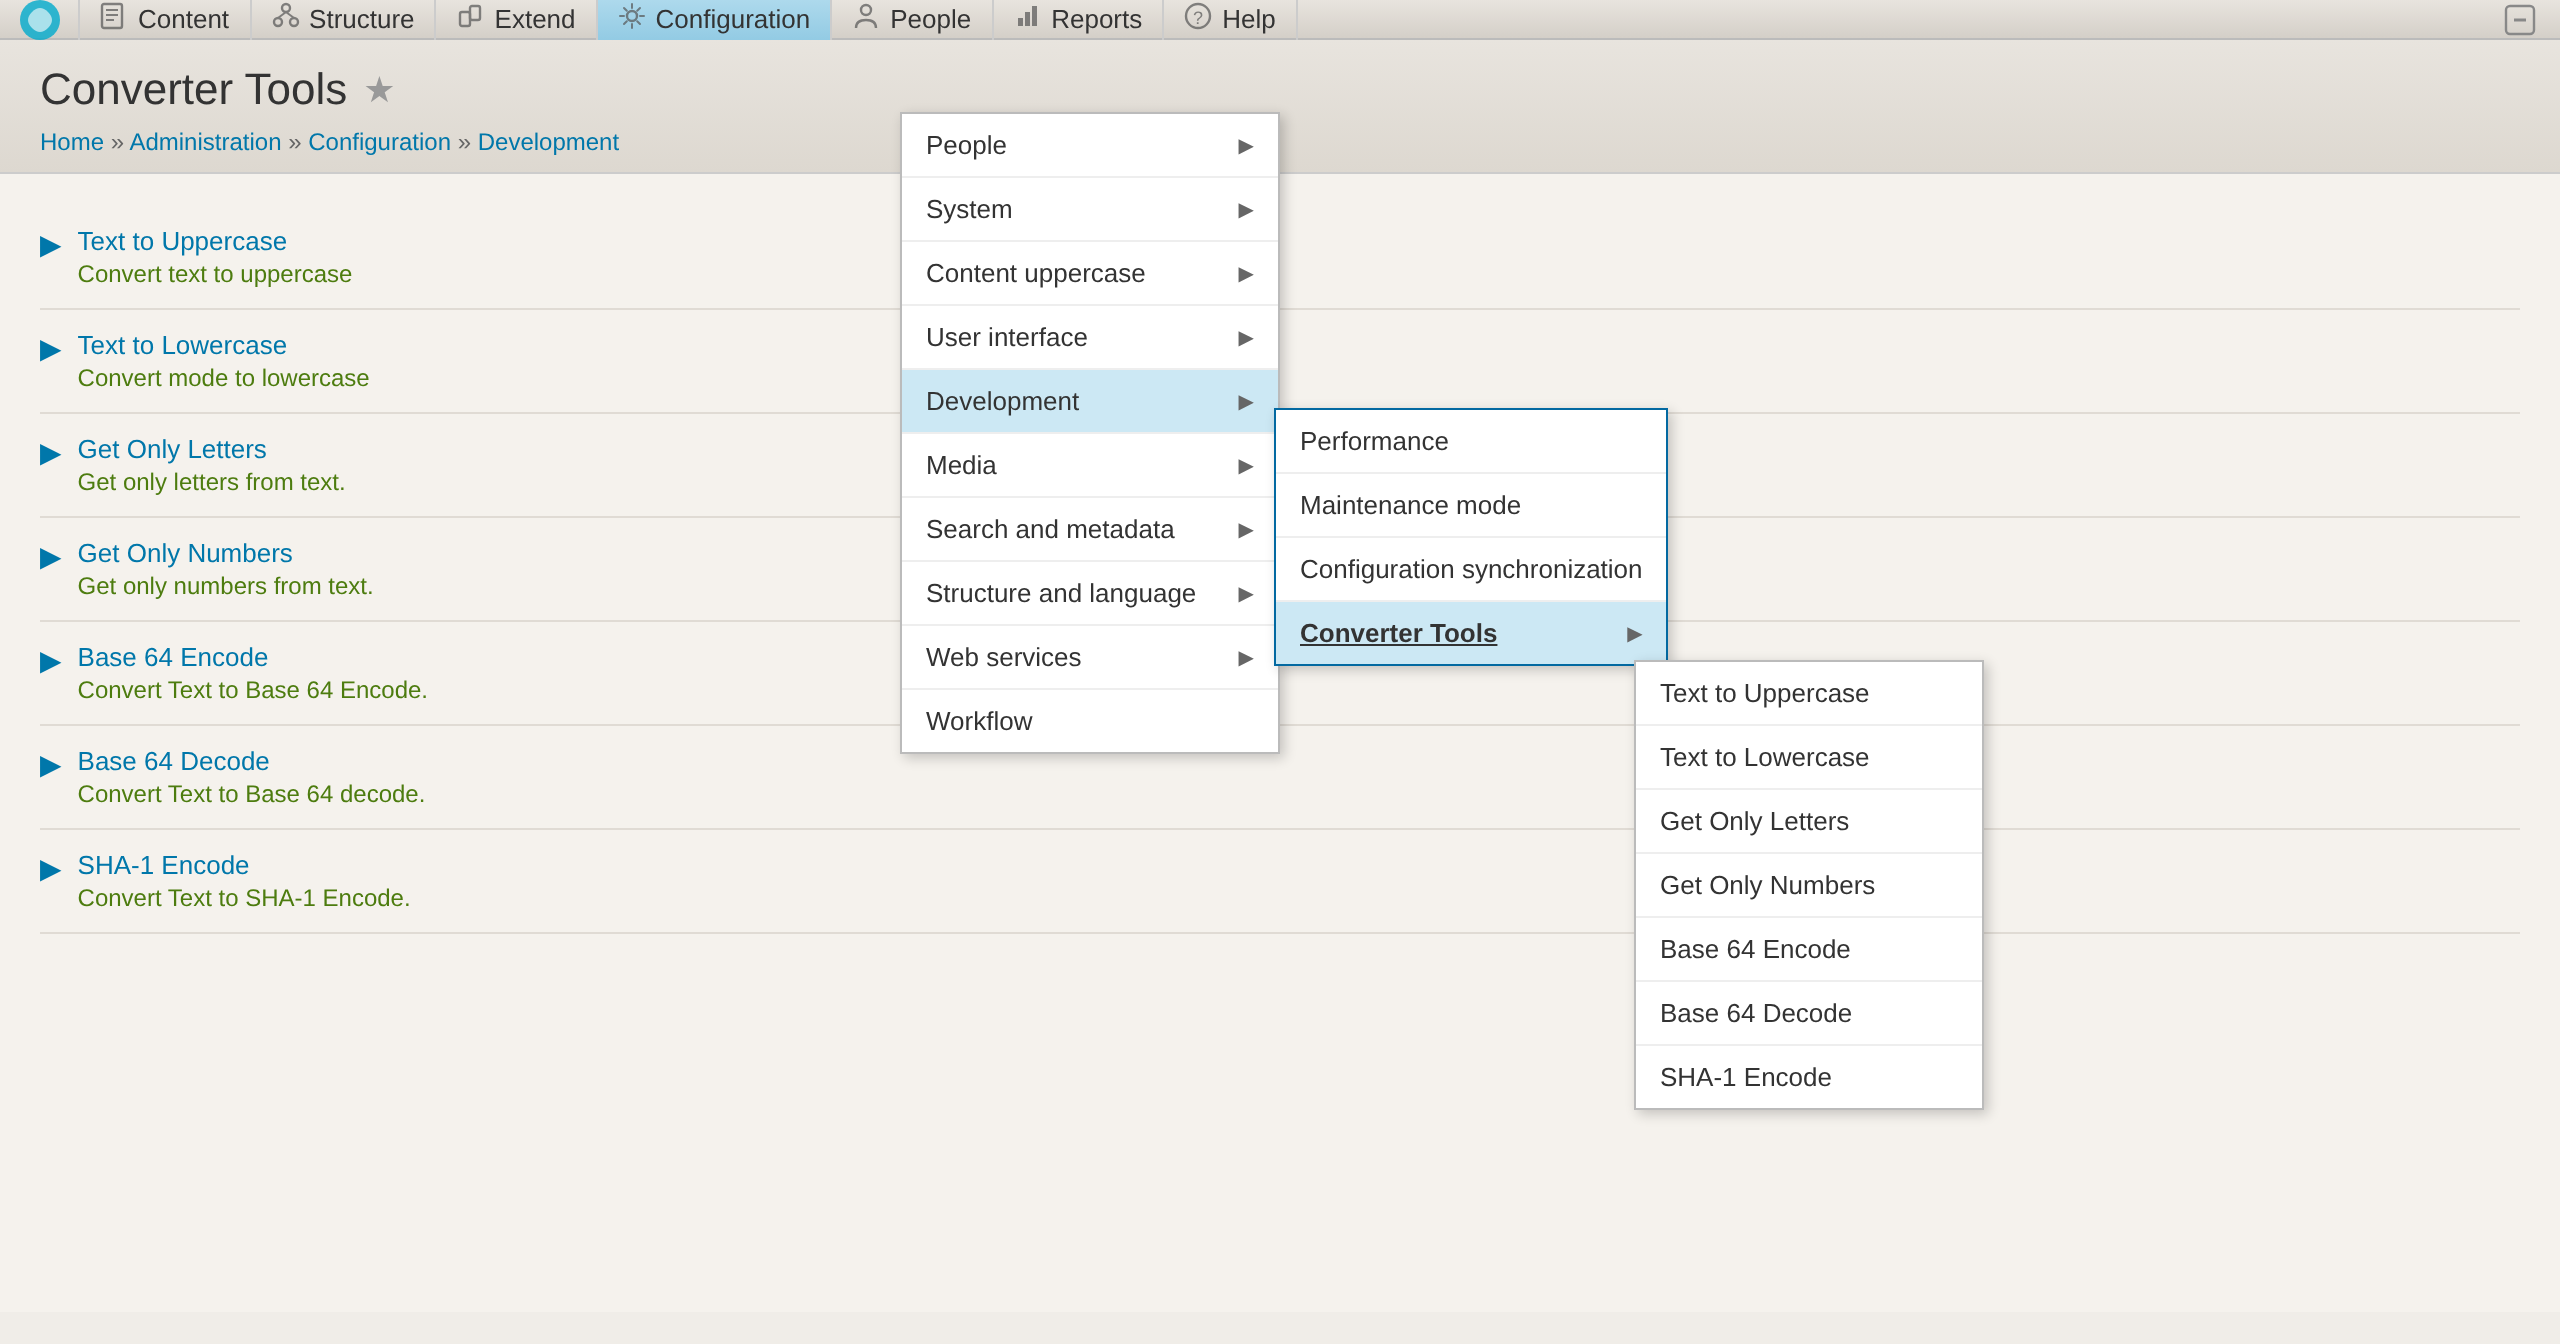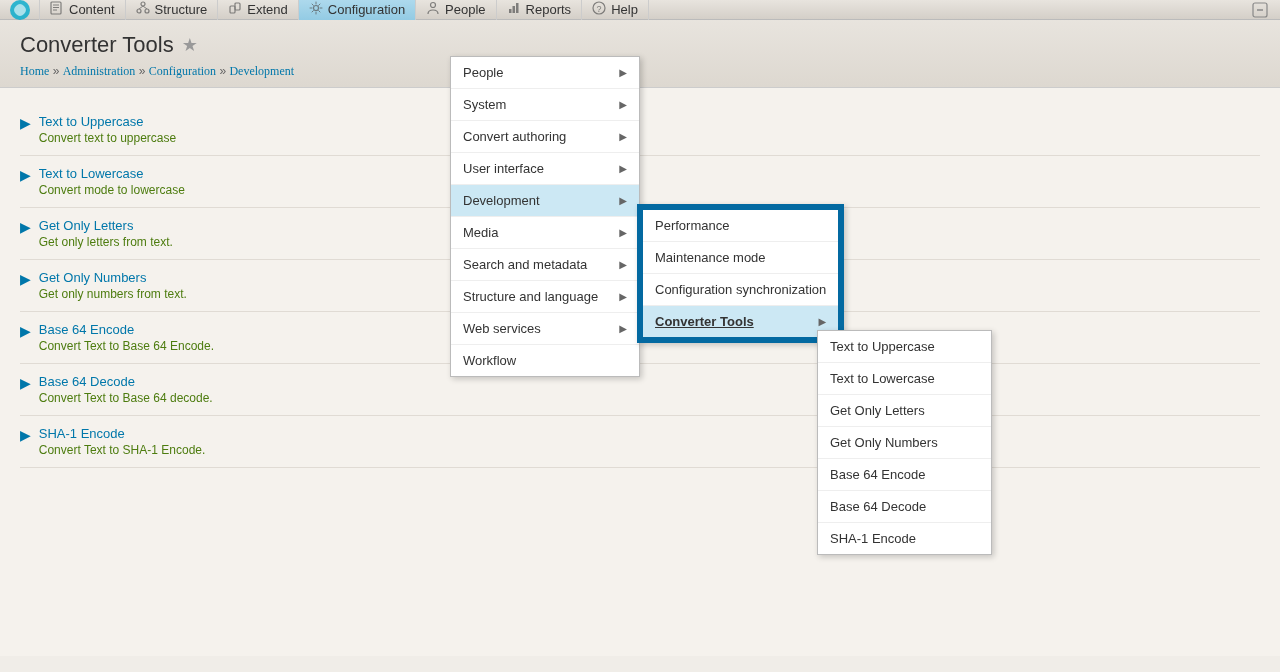--- a/index.html
+++ b/index.html
@@ -79,21 +79,21 @@
       align-items: center;
       gap: 8px;
     }
     .star-icon { color: #999; font-size: 18px; cursor: pointer; }
 
     .breadcrumb {
       margin-top: 6px;
       font-size: 12px;
       color: #555;
     }
-    .breadcrumb a { color: #0077aa; text-decoration: none; font-family: Liberation Serif, serif; }
+    .breadcrumb a { color: #0077aa; text-decoration: none; }
     .breadcrumb span { color: #666; }
 
     
     .main-content {
       padding: 16px 20px;
     }
     .tool-item {
       padding: 10px 0;
       border-bottom: 1px solid #e0dbd4;
       display: flex;
@@ -144,21 +144,21 @@
     .menu-item:last-child { border-bottom: none; }
     .menu-item.highlighted { background: #cce8f4; }
     .menu-arrow { color: #666; font-size: 10px; margin-left: 8px; }
 
     
     .menu-l2 {
       position: absolute;
       top: 36px;
       left: 637px;
       background: #fff;
-      border: 6px solid #0369a1;
+      border: 1px solid #0369a1;
       box-shadow: 2px 2px 6px rgba(0,0,0,0.2);
       min-width: 180px;
       z-index: 201;
     }
 
     
     .menu-l3 {
       position: absolute;
       top: 36px;
       left: 817px;
@@ -364,21 +364,21 @@
   <div class="menu-l1" id="menu-l1">
       <div class="menu-item">
     <span>People</span>
     <span class="menu-arrow">▶</span>
   </div>
       <div class="menu-item">
     <span>System</span>
     <span class="menu-arrow">▶</span>
   </div>
       <div class="menu-item">
-    <span>Convert authoring</span>
+    <span>Content uppercase</span>
     <span class="menu-arrow">▶</span>
   </div>
       <div class="menu-item">
     <span>User interface</span>
     <span class="menu-arrow">▶</span>
   </div>
       <div class="menu-item highlighted">
     <span>Development</span>
     <span class="menu-arrow">▶</span>
   </div>

